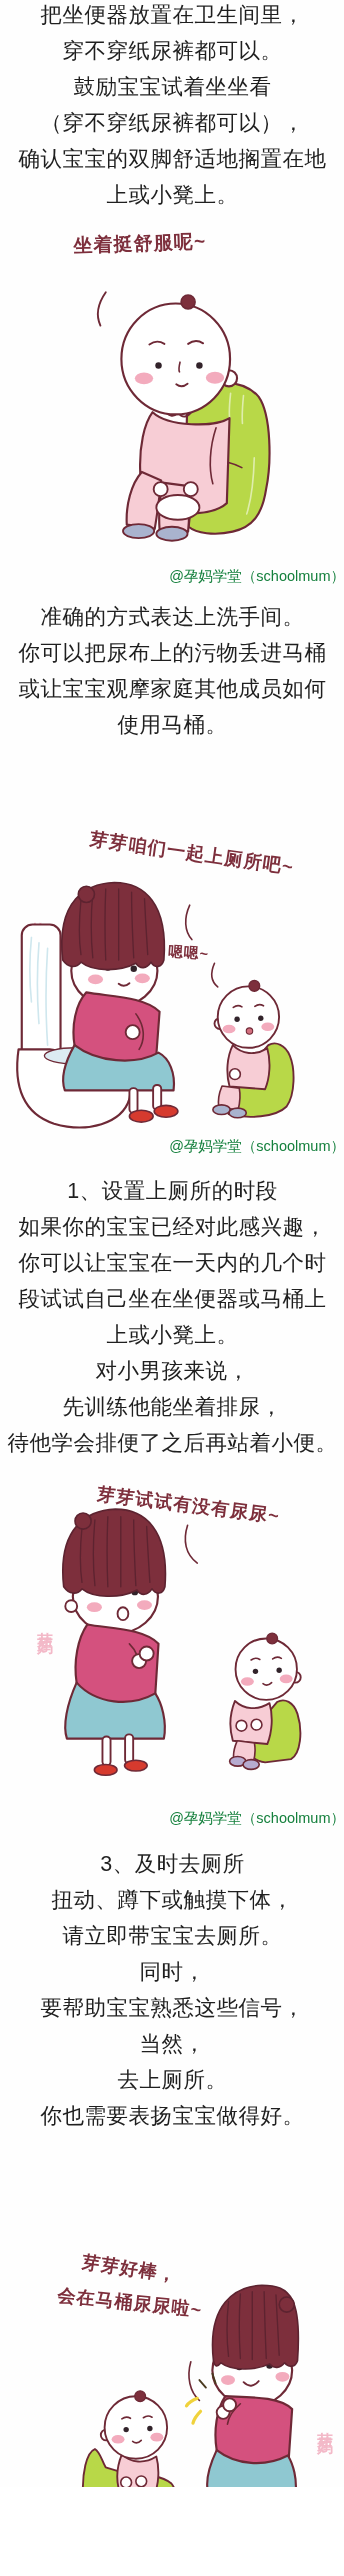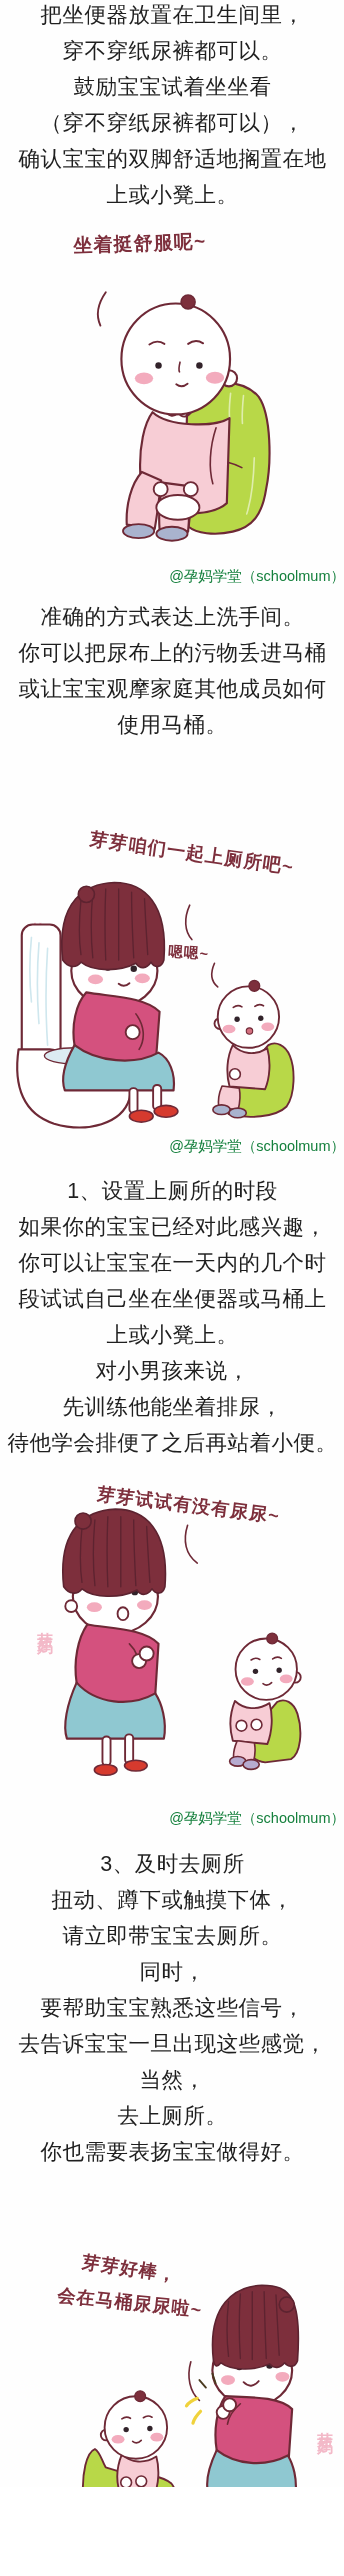--- a/index.html
+++ b/index.html
@@ -188,21 +188,20 @@
   </svg>
 
   <div class="wm" style="top:1809px;">@孕妈学堂（schoolmum）</div>
 
   <div class="para" style="top:1846px;">
     <div>3、及时去厕所</div>
     <div>扭动、蹲下或触摸下体，</div>
     <div>请立即带宝宝去厕所。</div>
     <div>同时，</div>
     <div>要帮助宝宝熟悉这些信号，</div>
-    <div>去告诉宝宝一旦出现这些感觉，</div>
     <div>当然，</div>
     <div>去上厕所。</div>
     <div>你也需要表扬宝宝做得好。</div>
   </div>
 
   <div class="speech" style="left:84px;top:2250px;font-size:18px;transform:rotate(8deg);">芽芽好棒，</div>
   <div class="speech" style="left:59px;top:2283px;font-size:18px;transform:rotate(6deg);">会在马桶尿尿啦~</div>
   <div class="vlabel" style="left:314px;top:2419px;">芽芽妈</div>
 
   <svg class="scene" style="top:2241px;" width="345" height="291" viewBox="0 0 640 540">

